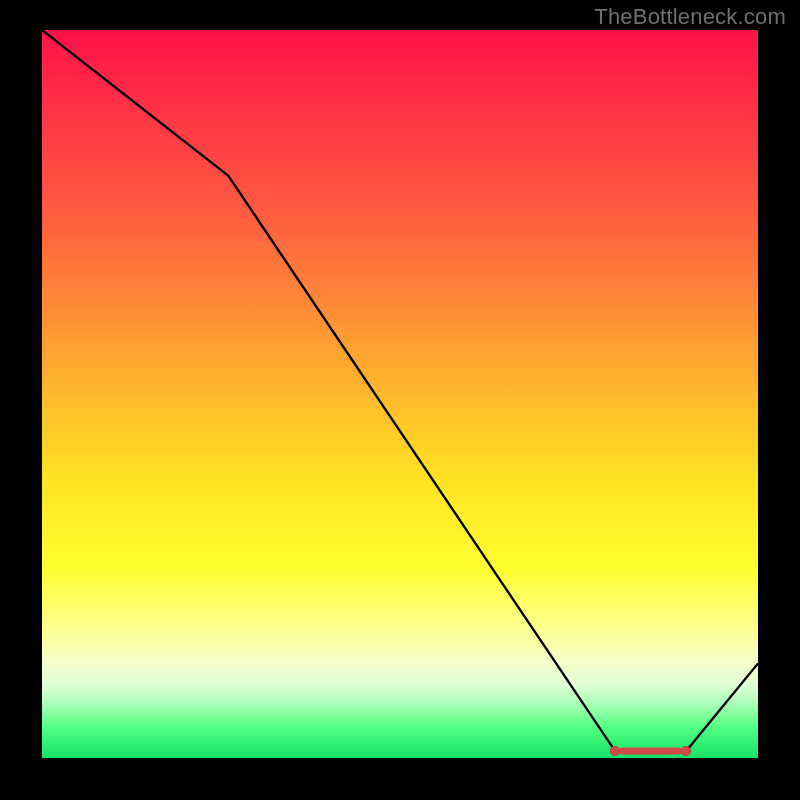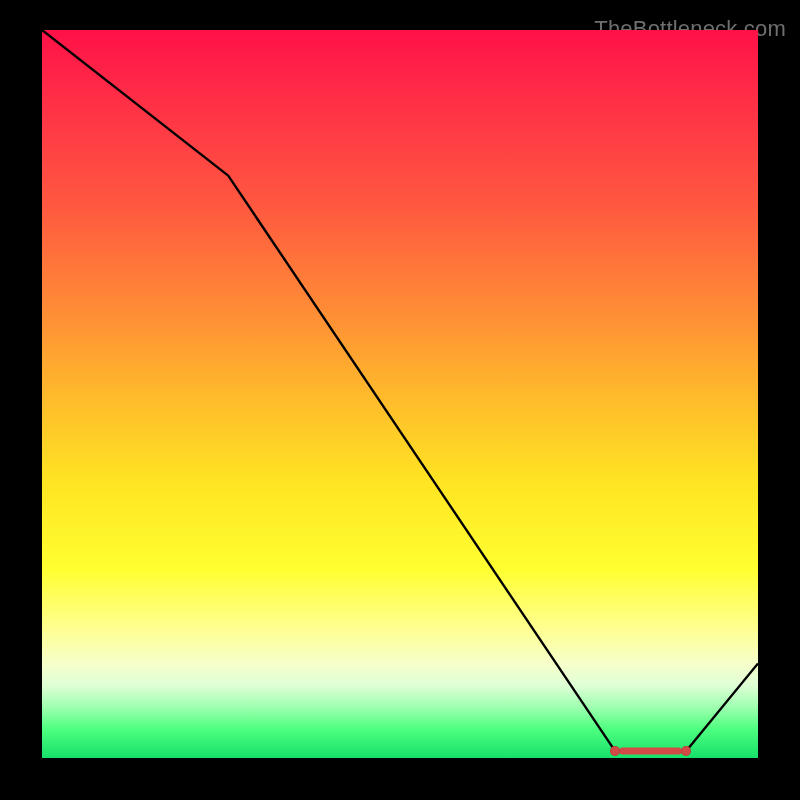--- a/index.html
+++ b/index.html
@@ -11,21 +11,21 @@
     font-family: Arial, Helvetica, sans-serif;
     overflow: hidden;
   }
   .wrap {
     position: relative;
     width: 800px;
     height: 800px;
   }
   .attribution {
     position: absolute;
-    top: 16px;
+    top: 4px;
     right: 14px;
     color: #6f6f6f;
     font-size: 22px;
     font-weight: 500;
     letter-spacing: 0.2px;
   }
   .plot-area {
     position: absolute;
     left: 42px;
     top: 30px;

